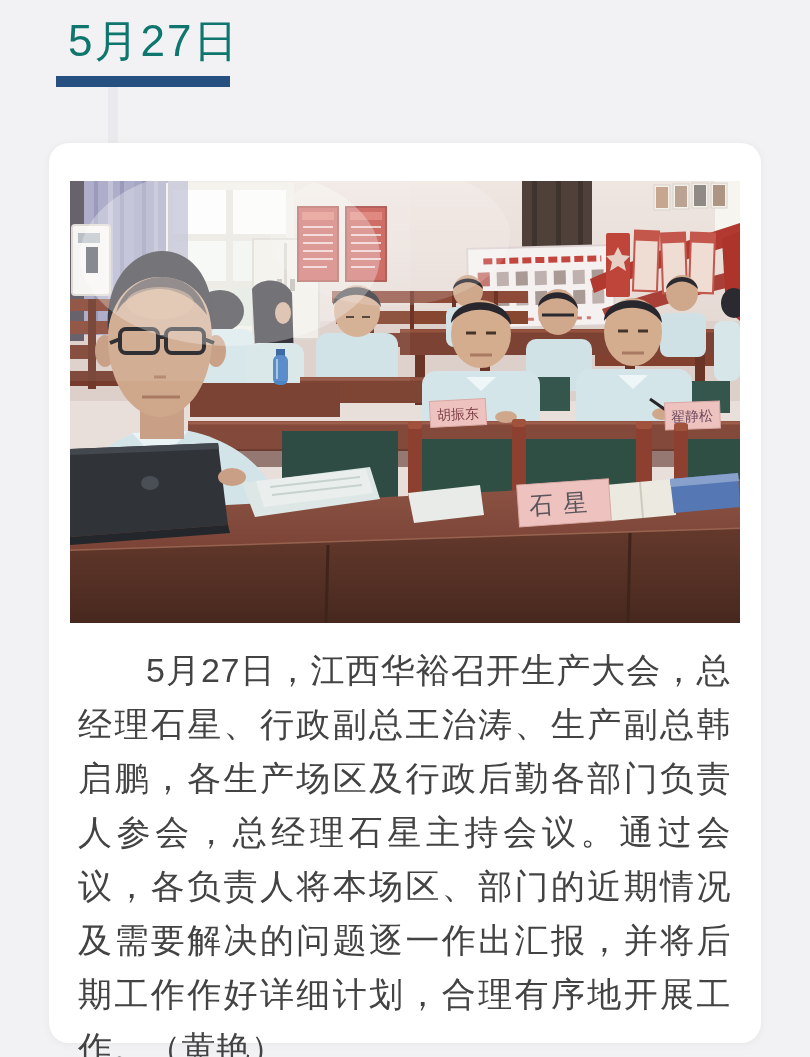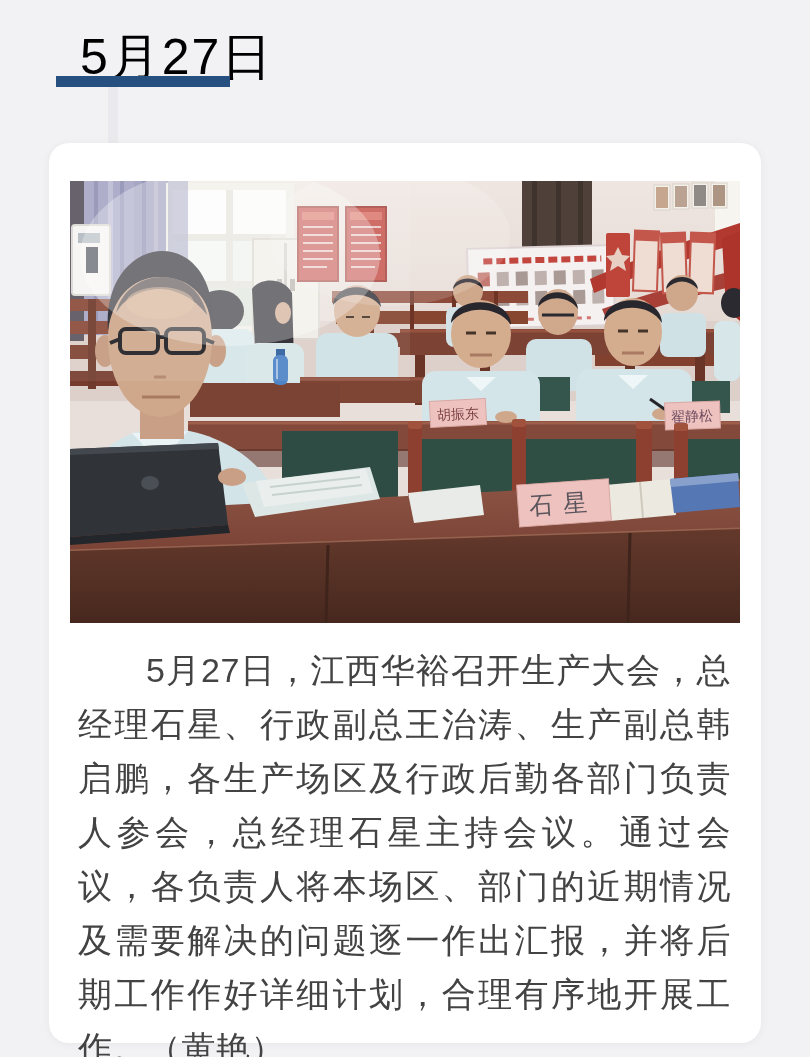--- a/index.html
+++ b/index.html
@@ -2,22 +2,22 @@
 <html><head>
 <meta charset="utf-8">
 <style>
   html,body{margin:0;padding:0;}
   body{
     width:810px;height:1057px;position:relative;overflow:hidden;
     background:#f2f2f4;
     font-family:"Liberation Sans","DejaVu Sans",sans-serif;
   }
   .date-title{
-    position:absolute;left:64px;top:8px;margin:16px;
-    font-size:50px;font-weight:400;color:#000000;letter-spacing:2px;
+    position:absolute;left:64px;top:8px;margin:4px;
+    font-size:44px;font-weight:400;color:#0f766e;letter-spacing:2px;
   }
   .title-underline{
     position:absolute;left:56px;top:76px;width:174px;height:11px;
     background:#26507f;
   }
   .timeline-connector{
     position:absolute;left:108px;top:87px;width:10px;height:57px;
     background:#eaeaee;
   }
   .article-card{

